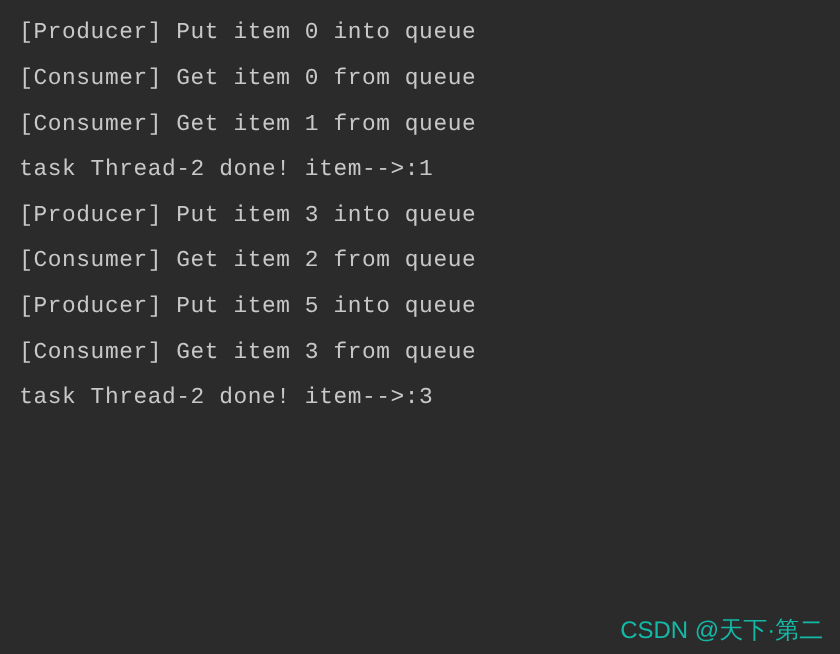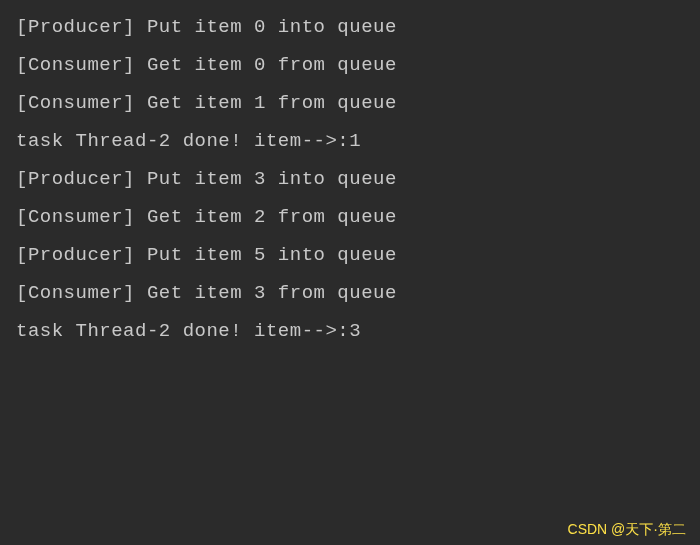--- a/index.html
+++ b/index.html
@@ -22,23 +22,23 @@
       line-height: 2;
       letter-spacing: 0.5px;
     }
     .terminal-line {
       white-space: pre;
     }
     .watermark {
       position: absolute;
       bottom: 6px;
       right: 14px;
-      color: #fde047;
+      color: #14b8a6;
       font-family: Arial, sans-serif;
-      font-size: 14px;
+      font-size: 20px;
       letter-spacing: 0;
       text-align: right;
     }
   </style>
 </head>
 <body>
 
 <div class="terminal">
   <div class="terminal-line">[Producer] Put item 0 into queue</div>
   <div class="terminal-line">[Consumer] Get item 0 from queue</div>

